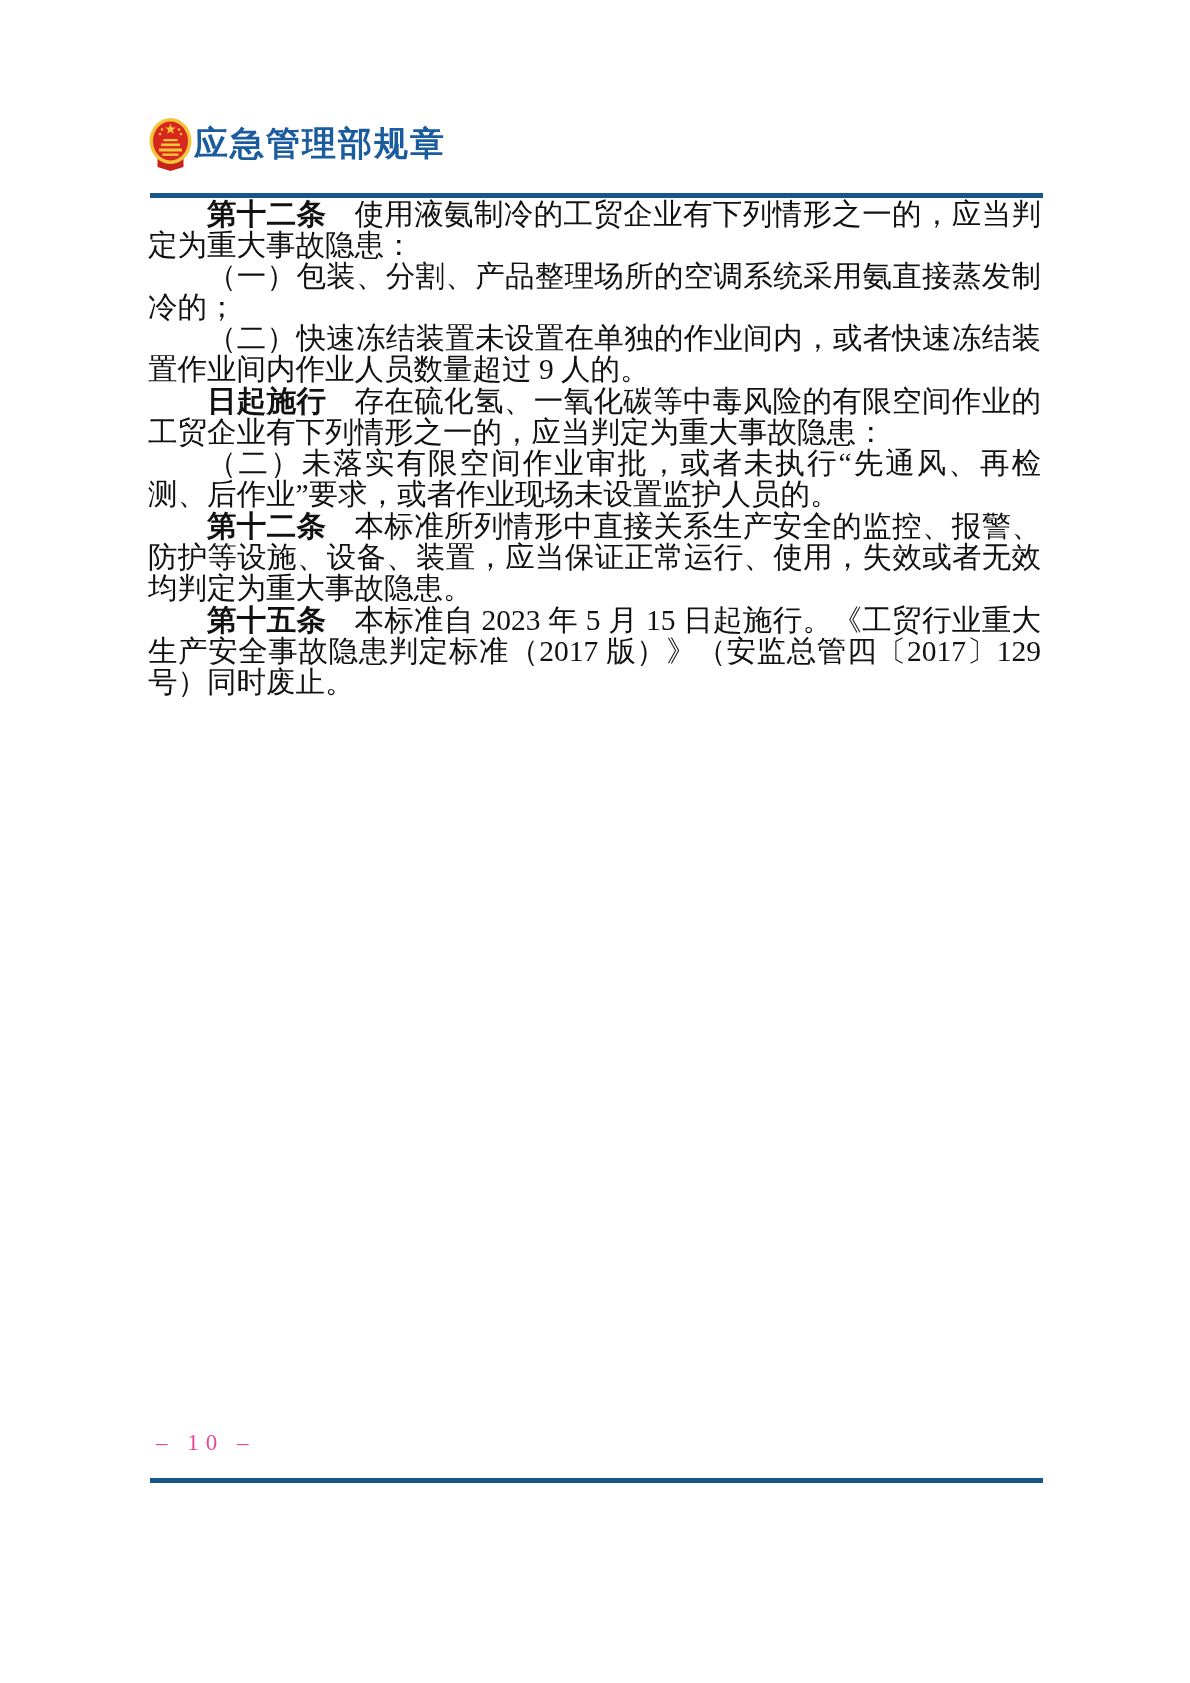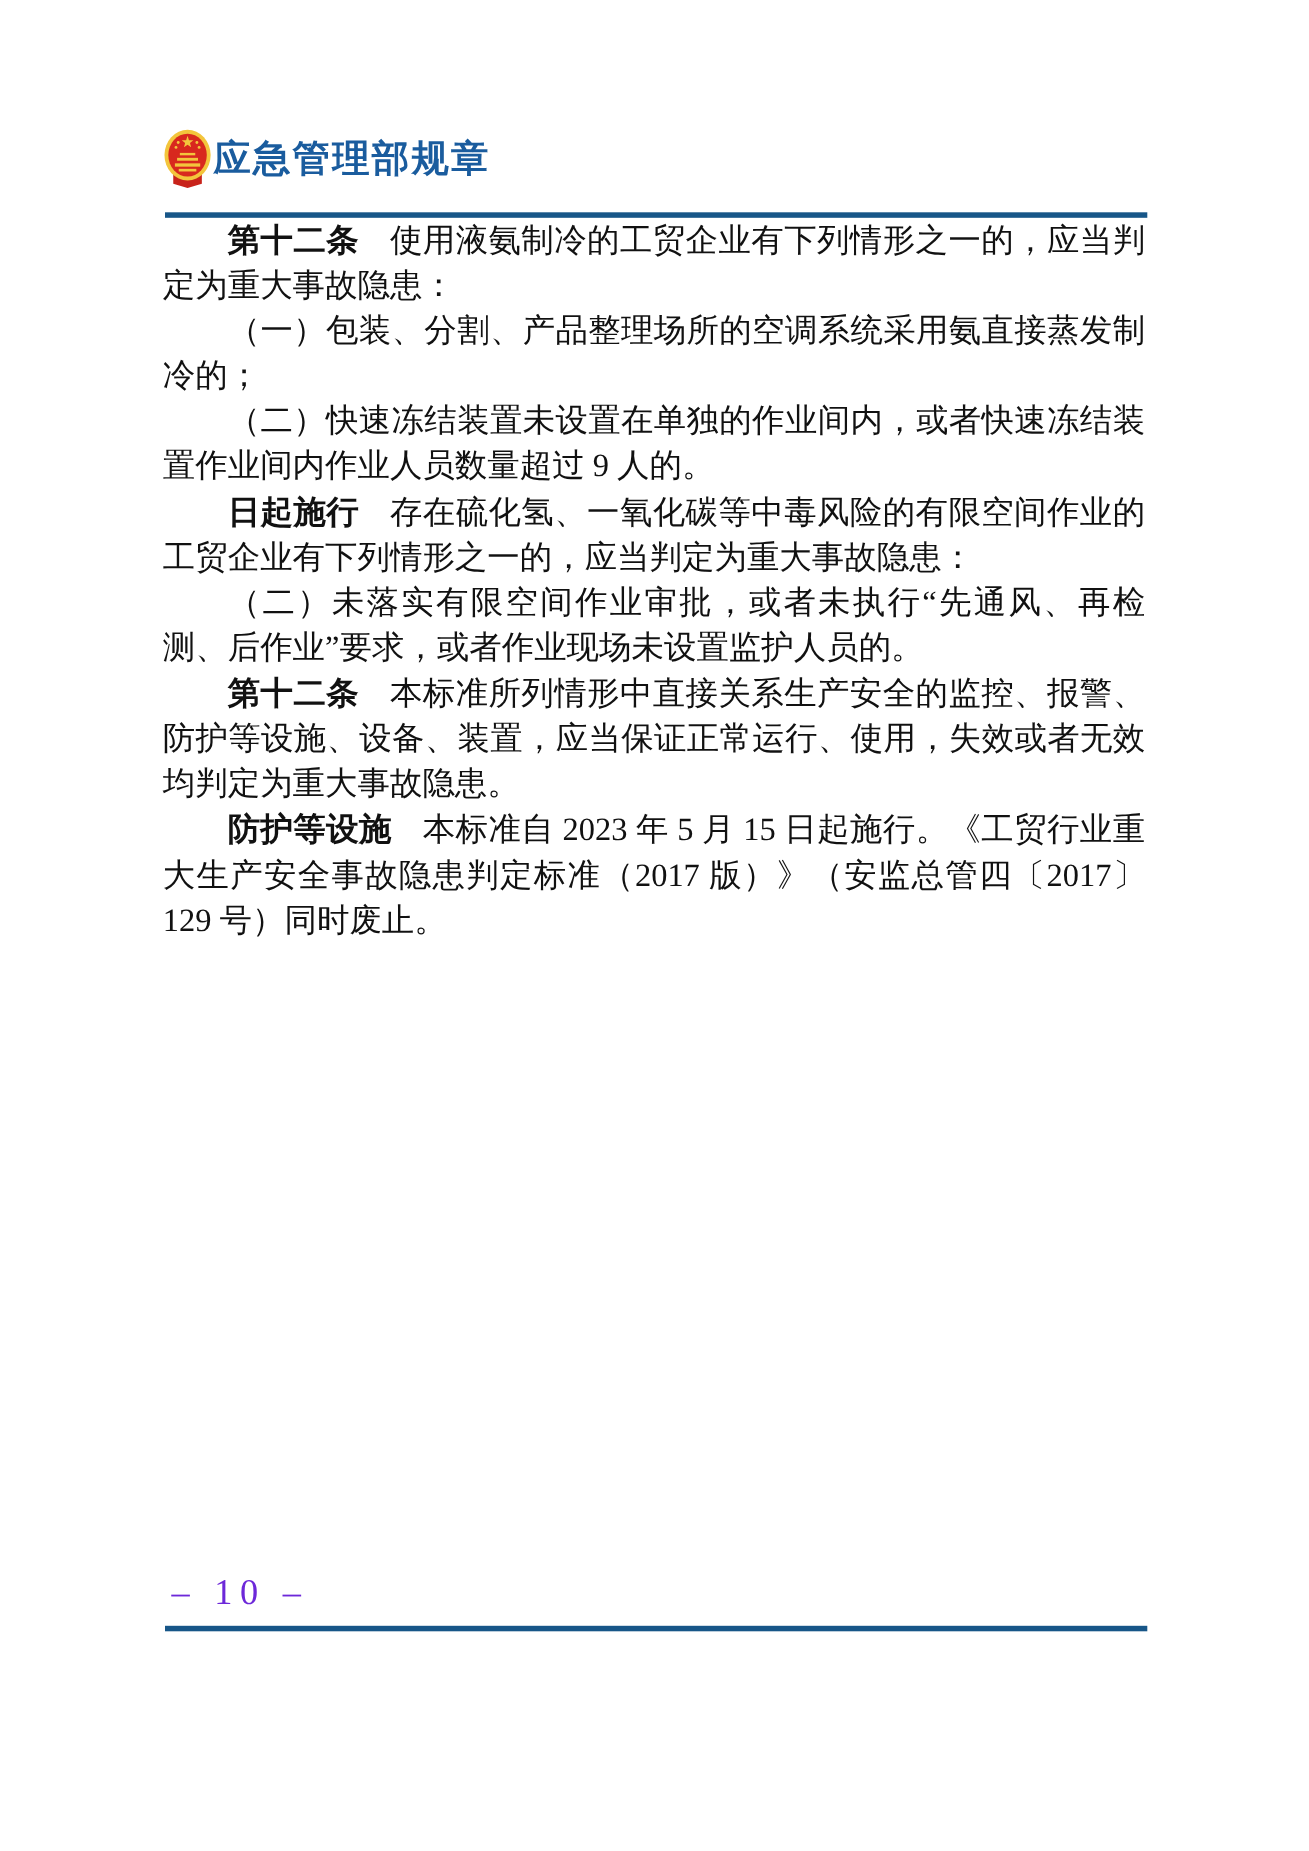--- a/index.html
+++ b/index.html
@@ -26,33 +26,33 @@
 
   .rule {
     position: absolute; left: 150px; width: 893px; height: 5px;
     background: #175688;
   }
   .rule-top { top: 193px; }
   .rule-bottom { top: 1478px; }
 
   .doc-body {
     position: absolute; left: 148px; top: 198px; width: 893px;
-    font-size: 29.5px; line-height: 41px;
+    font-size: 29.5px; line-height: 31px;
     text-align: justify;
   }
   .para { margin: 0; padding: 0; text-indent: 2em; }
   .art {
     font-weight: bold;
     font-family: "Liberation Sans", "DejaVu Sans", sans-serif;
     margin-right: 0.95em;
   }
 
   .footer-pageno {
     position: absolute; left: 156px; top: 1430px;
-    font-size: 33px; color: #6d28d9; letter-spacing: 7px;
+    font-size: 23px; color: #ec4899; letter-spacing: 7px;
   }
   .footer-publisher {
     position: absolute; right: 213px; top: 1500px;
     font-size: 31px; font-weight: bold;
     color: #1a5c9e; letter-spacing: 3px;
     font-family: "Liberation Serif", "DejaVu Serif", serif;
   }
 </style>
 </head>
 <body>
@@ -88,21 +88,21 @@
 
   <p class="para"><span class="art-text">（二）快速冻结装置未设置在单独的作业间内，或者快速冻结装置作业间内作业人员数量超过 9 人的。</span></p>
 
   <p class="para"><span class="art">日起施行</span><span class="art-text">存在硫化氢、一氧化碳等中毒风险的有限空间作业的工贸企业有下列情形之一的，应当判定为重大事故隐患：</span></p>
 
 
   <p class="para"><span class="art-text">（二）未落实有限空间作业审批，或者未执行“先通风、再检测、后作业”要求，或者作业现场未设置监护人员的。</span></p>
 
   <p class="para"><span class="art">第十二条</span><span class="art-text">本标准所列情形中直接关系生产安全的监控、报警、防护等设施、设备、装置，应当保证正常运行、使用，失效或者无效均判定为重大事故隐患。</span></p>
 
-  <p class="para"><span class="art">防护等设施</span><span class="art-text">本标准自 2023 年 5 月 15 日起施行。《工贸行业重大生产安全事故隐患判定标准（2017 版）》（安监总管四〔2017〕129 号）同时废止。</span></p>
+  <p class="para"><span class="art">第十五条</span><span class="art-text">本标准自 2023 年 5 月 15 日起施行。《工贸行业重大生产安全事故隐患判定标准（2017 版）》（安监总管四〔2017〕129 号）同时废止。</span></p>
 </main>
 
   <div class="footer-pageno">– 10 –</div>
 
   <div class="rule rule-bottom"></div>
 
 
 </div>
 
 </body></html>

